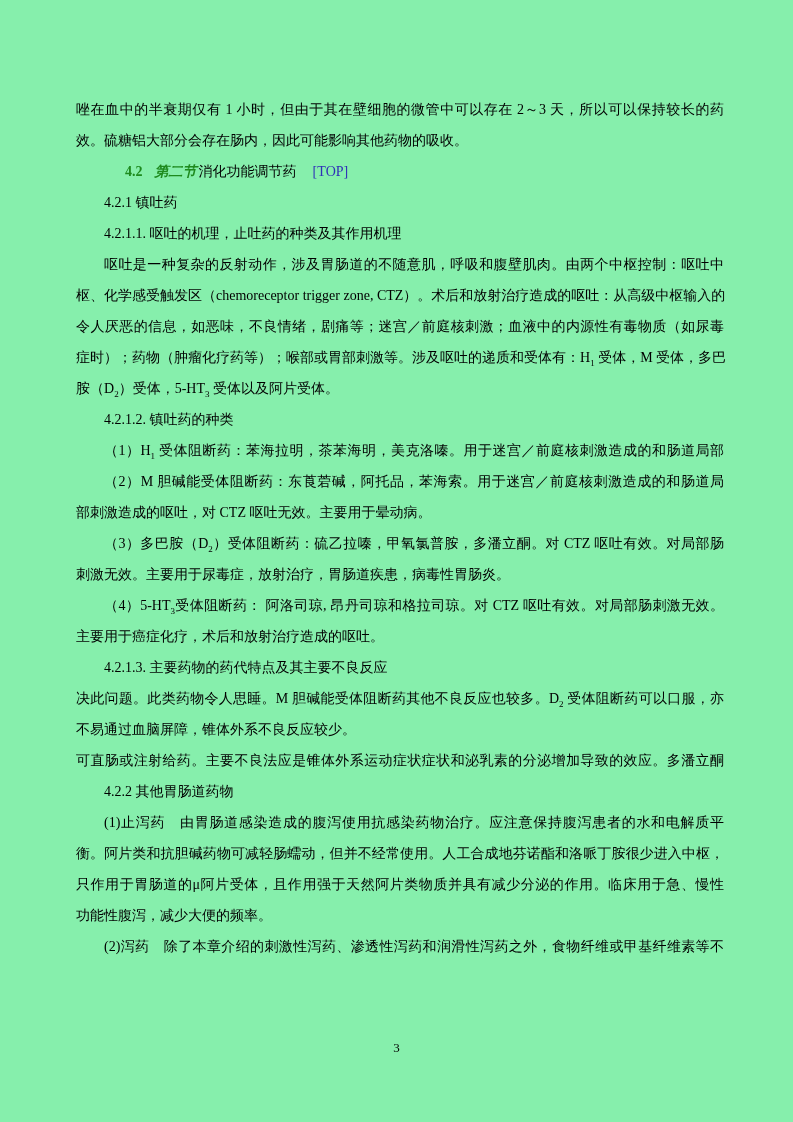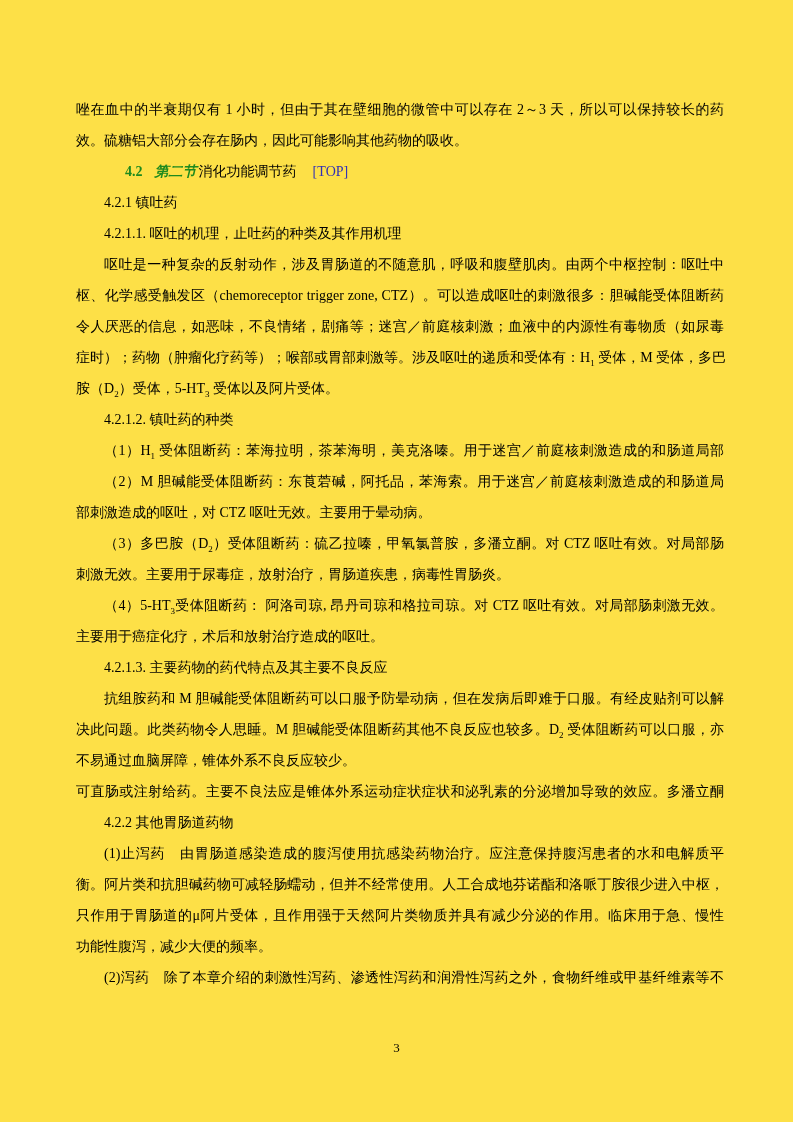--- a/index.html
+++ b/index.html
@@ -2,21 +2,21 @@
 <html style="--green: #1e8a1e; --blue: #2f2fb8;"><head>
 <meta charset="utf-8">
 <title>Document</title>
 <style>
   :root { --green:#1e8a1e; --blue:#2f2fb8; }
   html,body { margin:0; padding:0; background:#ffffff; }
   body {
     width:793px; height:1122px; position:relative; overflow:hidden;
     font-family:"Liberation Serif","DejaVu Serif",serif; color:#000;
   }
-  .page { position:absolute; inset:0; background:#fde047; }
+  .page { position:absolute; inset:0; background:#86efac; }
   .content { position:absolute; left:76px; top:94px; width:648px; }
   .line {
     font-size:14px; line-height:31px; height:31px;
     white-space:nowrap;
     font-kerning:none;
   }
   .line.j { text-align:justify; text-align-last:justify; }
   .ind1 { padding-left:28px; }
   .h2line { padding-left:9px; }
   .h2num  { color:var(--green); font-weight:bold; margin-right:12px;margin-left:40px; }
@@ -33,34 +33,33 @@
 <body>
 
 <div class="page">
   <div class="content" id="doc-content">
       <div class="line j">唑在血中的半衰期仅有 1 小时，但由于其在壁细胞的微管中可以存在 2～3 天，所以可以保持较长的药</div>
       <div class="line">效。硫糖铝大部分会存在肠内，因此可能影响其他药物的吸收。</div>
       <div class="line h2line"><span class="h2num">4.2</span><span class="h2kai">第二节</span><span class="h2title">消化功能调节药</span><span class="toplink">[TOP]</span></div>
       <div class="line ind1">4.2.1 镇吐药</div>
       <div class="line ind1">4.2.1.1. 呕吐的机理，止吐药的种类及其作用机理</div>
       <div class="line j ind1">呕吐是一种复杂的反射动作，涉及胃肠道的不随意肌，呼吸和腹壁肌肉。由两个中枢控制：呕吐中</div>
-      <div class="line j">枢、化学感受触发区（chemoreceptor trigger zone, CTZ）。可以造成呕吐的刺激很多：胆碱能受体阻断药</div>
+      <div class="line j">枢、化学感受触发区（chemoreceptor trigger zone, CTZ）。术后和放射治疗造成的呕吐：从高级中枢输入的</div>
       <div class="line j">令人厌恶的信息，如恶味，不良情绪，剧痛等；迷宫／前庭核刺激；血液中的内源性有毒物质（如尿毒</div>
       <div class="line j">症时）；药物（肿瘤化疗药等）；喉部或胃部刺激等。涉及呕吐的递质和受体有：H<sub>1</sub> 受体，M 受体，多巴</div>
       <div class="line">胺（D<sub>2</sub>）受体，5-HT<sub>3</sub> 受体以及阿片受体。</div>
       <div class="line ind1">4.2.1.2. 镇吐药的种类</div>
       <div class="line j ind1">（1）H<sub>1</sub> 受体阻断药：苯海拉明，茶苯海明，美克洛嗪。用于迷宫／前庭核刺激造成的和肠道局部</div>
       <div class="line j ind1">（2）M 胆碱能受体阻断药：东莨菪碱，阿托品，苯海索。用于迷宫／前庭核刺激造成的和肠道局</div>
       <div class="line">部刺激造成的呕吐，对 CTZ 呕吐无效。主要用于晕动病。</div>
       <div class="line j ind1">（3）多巴胺（D<sub>2</sub>）受体阻断药：硫乙拉嗪，甲氧氯普胺，多潘立酮。对 CTZ 呕吐有效。对局部肠</div>
       <div class="line">刺激无效。主要用于尿毒症，放射治疗，胃肠道疾患，病毒性胃肠炎。</div>
       <div class="line j ind1">（4）5-HT<sub>3</sub>受体阻断药： 阿洛司琼, 昂丹司琼和格拉司琼。对 CTZ 呕吐有效。对局部肠刺激无效。</div>
       <div class="line">主要用于癌症化疗，术后和放射治疗造成的呕吐。</div>
       <div class="line ind1">4.2.1.3. 主要药物的药代特点及其主要不良反应</div>
-      <div class="line j ind1">抗组胺药和 M 胆碱能受体阻断药可以口服予防晕动病，但在发病后即难于口服。有经皮贴剂可以解</div>
       <div class="line j">决此问题。此类药物令人思睡。M 胆碱能受体阻断药其他不良反应也较多。D<sub>2</sub> 受体阻断药可以口服，亦</div>
       <div class="line">不易通过血脑屏障，锥体外系不良反应较少。</div>
       <div class="line j">可直肠或注射给药。主要不良法应是锥体外系运动症状症状和泌乳素的分泌增加导致的效应。多潘立酮</div>
       <div class="line ind1">4.2.2 其他胃肠道药物</div>
       <div class="line j ind1">(1)止泻药　由胃肠道感染造成的腹泻使用抗感染药物治疗。应注意保持腹泻患者的水和电解质平</div>
       <div class="line j">衡。阿片类和抗胆碱药物可减轻肠蠕动，但并不经常使用。人工合成地芬诺酯和洛哌丁胺很少进入中枢，</div>
       <div class="line j">只作用于胃肠道的μ阿片受体，且作用强于天然阿片类物质并具有减少分泌的作用。临床用于急、慢性</div>
       <div class="line">功能性腹泻，减少大便的频率。</div>
       <div class="line j ind1">(2)泻药　除了本章介绍的刺激性泻药、渗透性泻药和润滑性泻药之外，食物纤维或甲基纤维素等不</div>
     </div>

